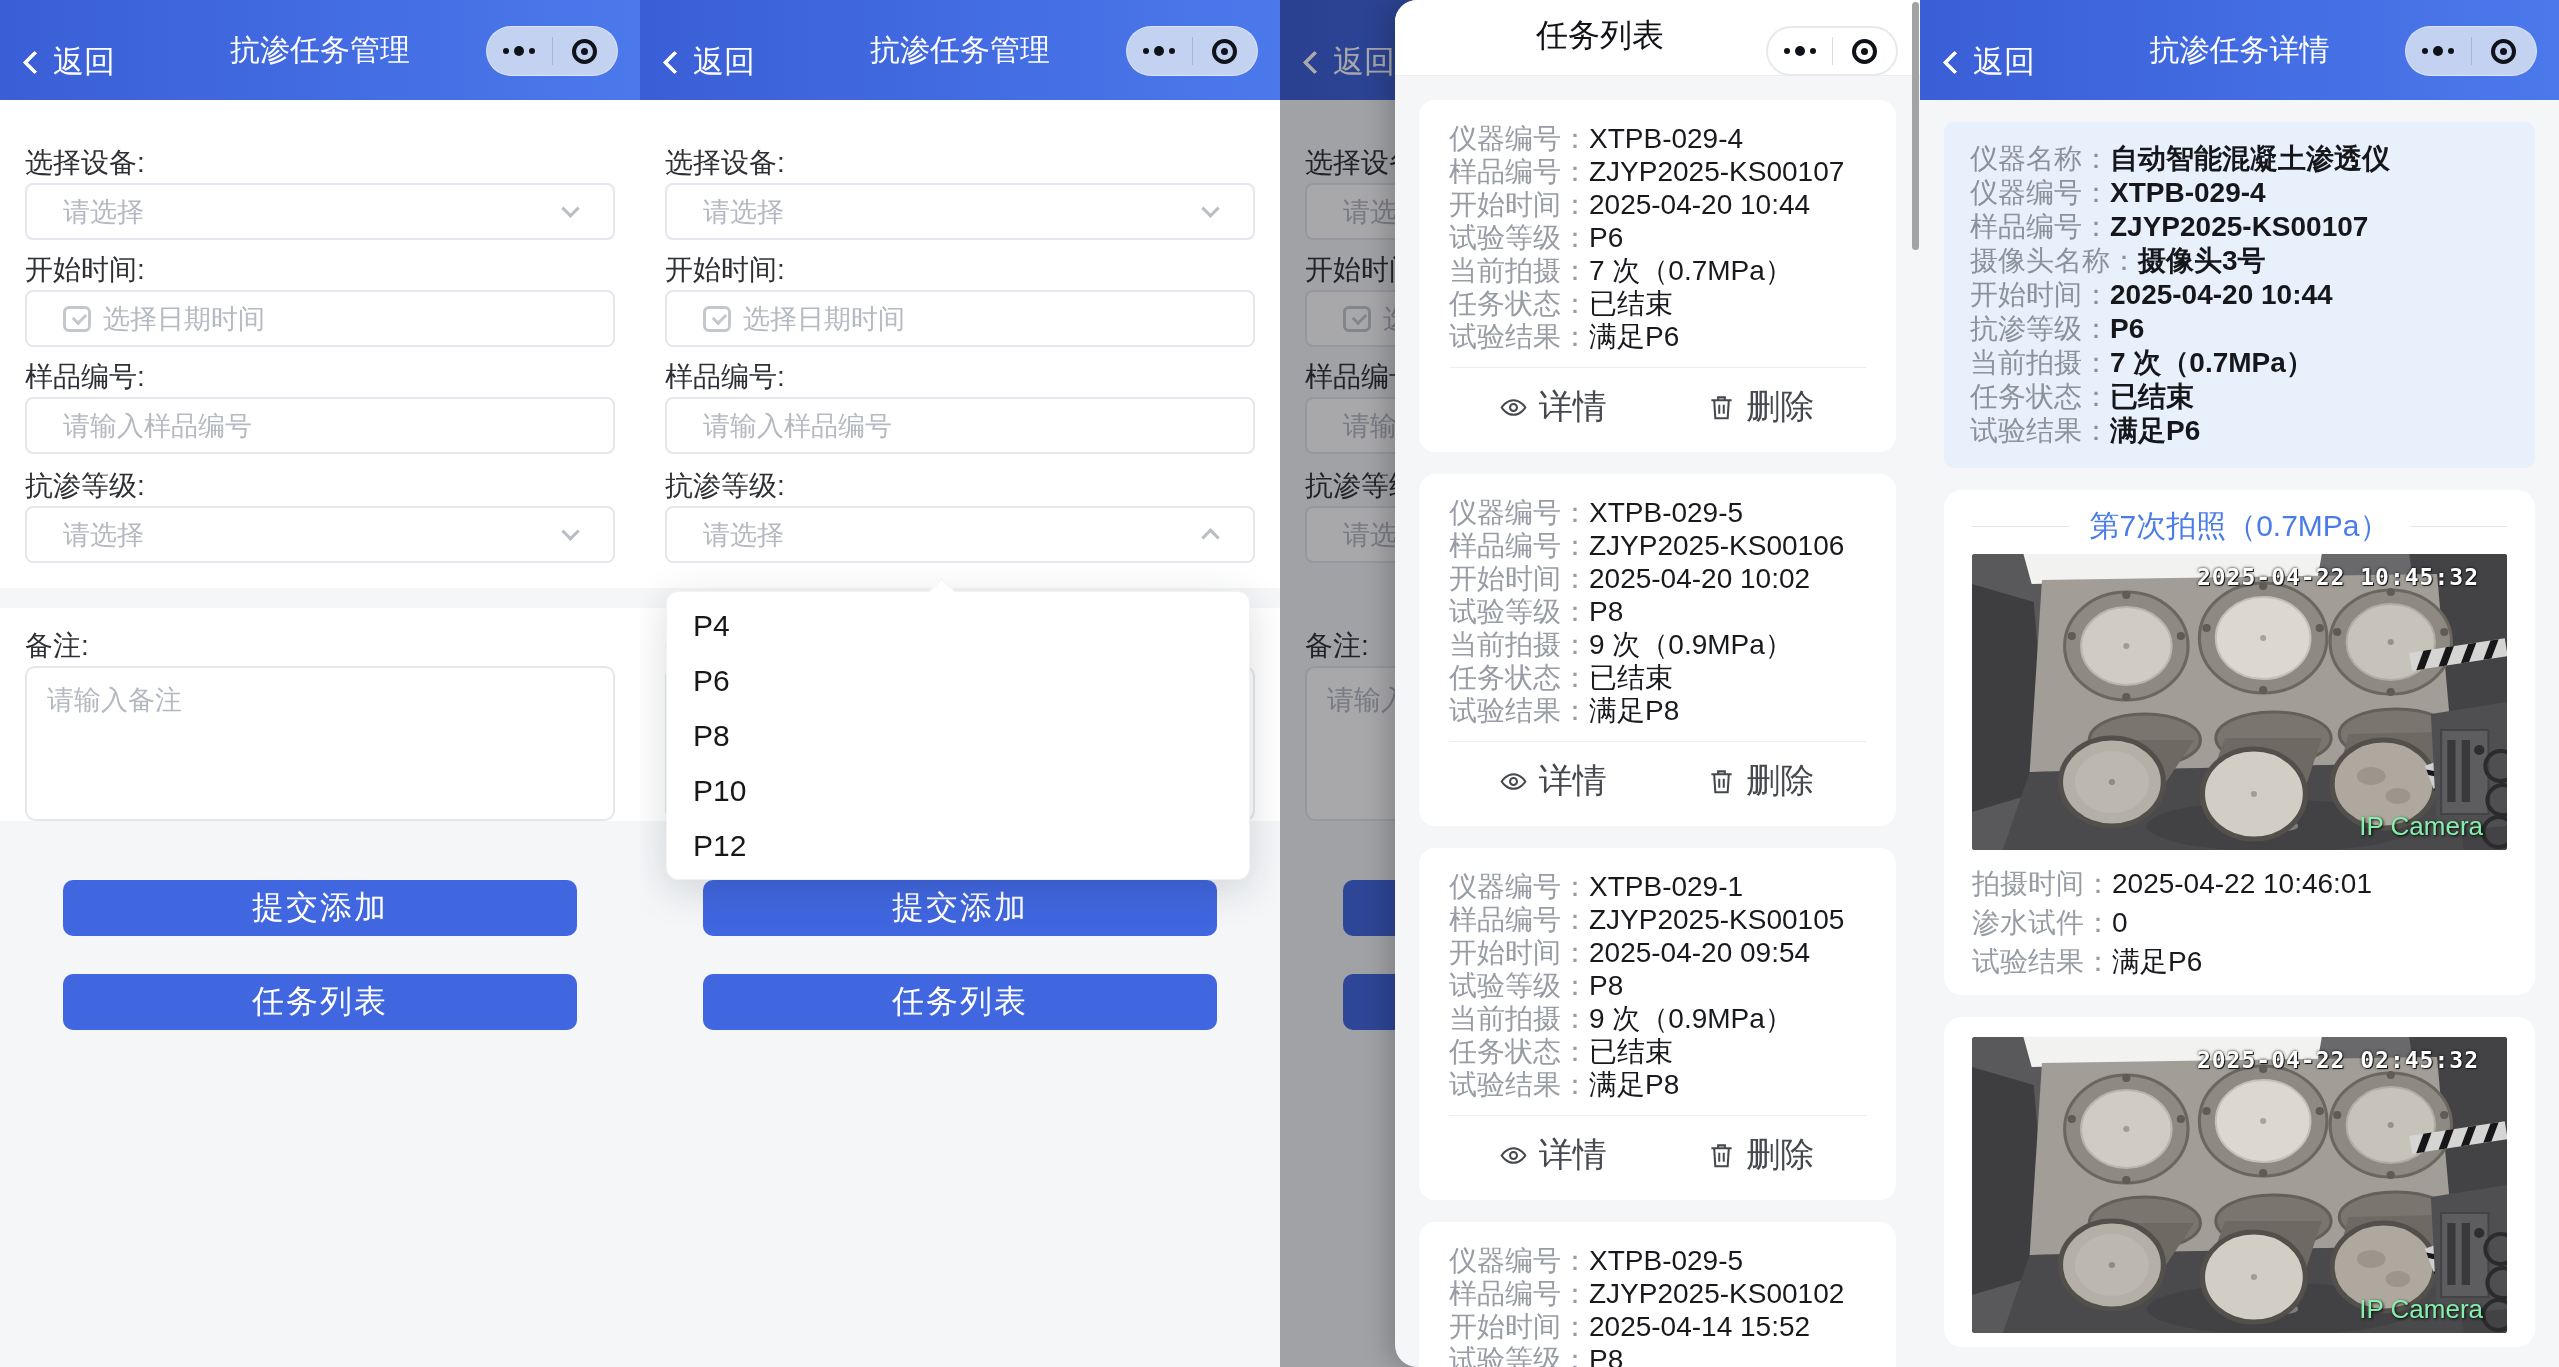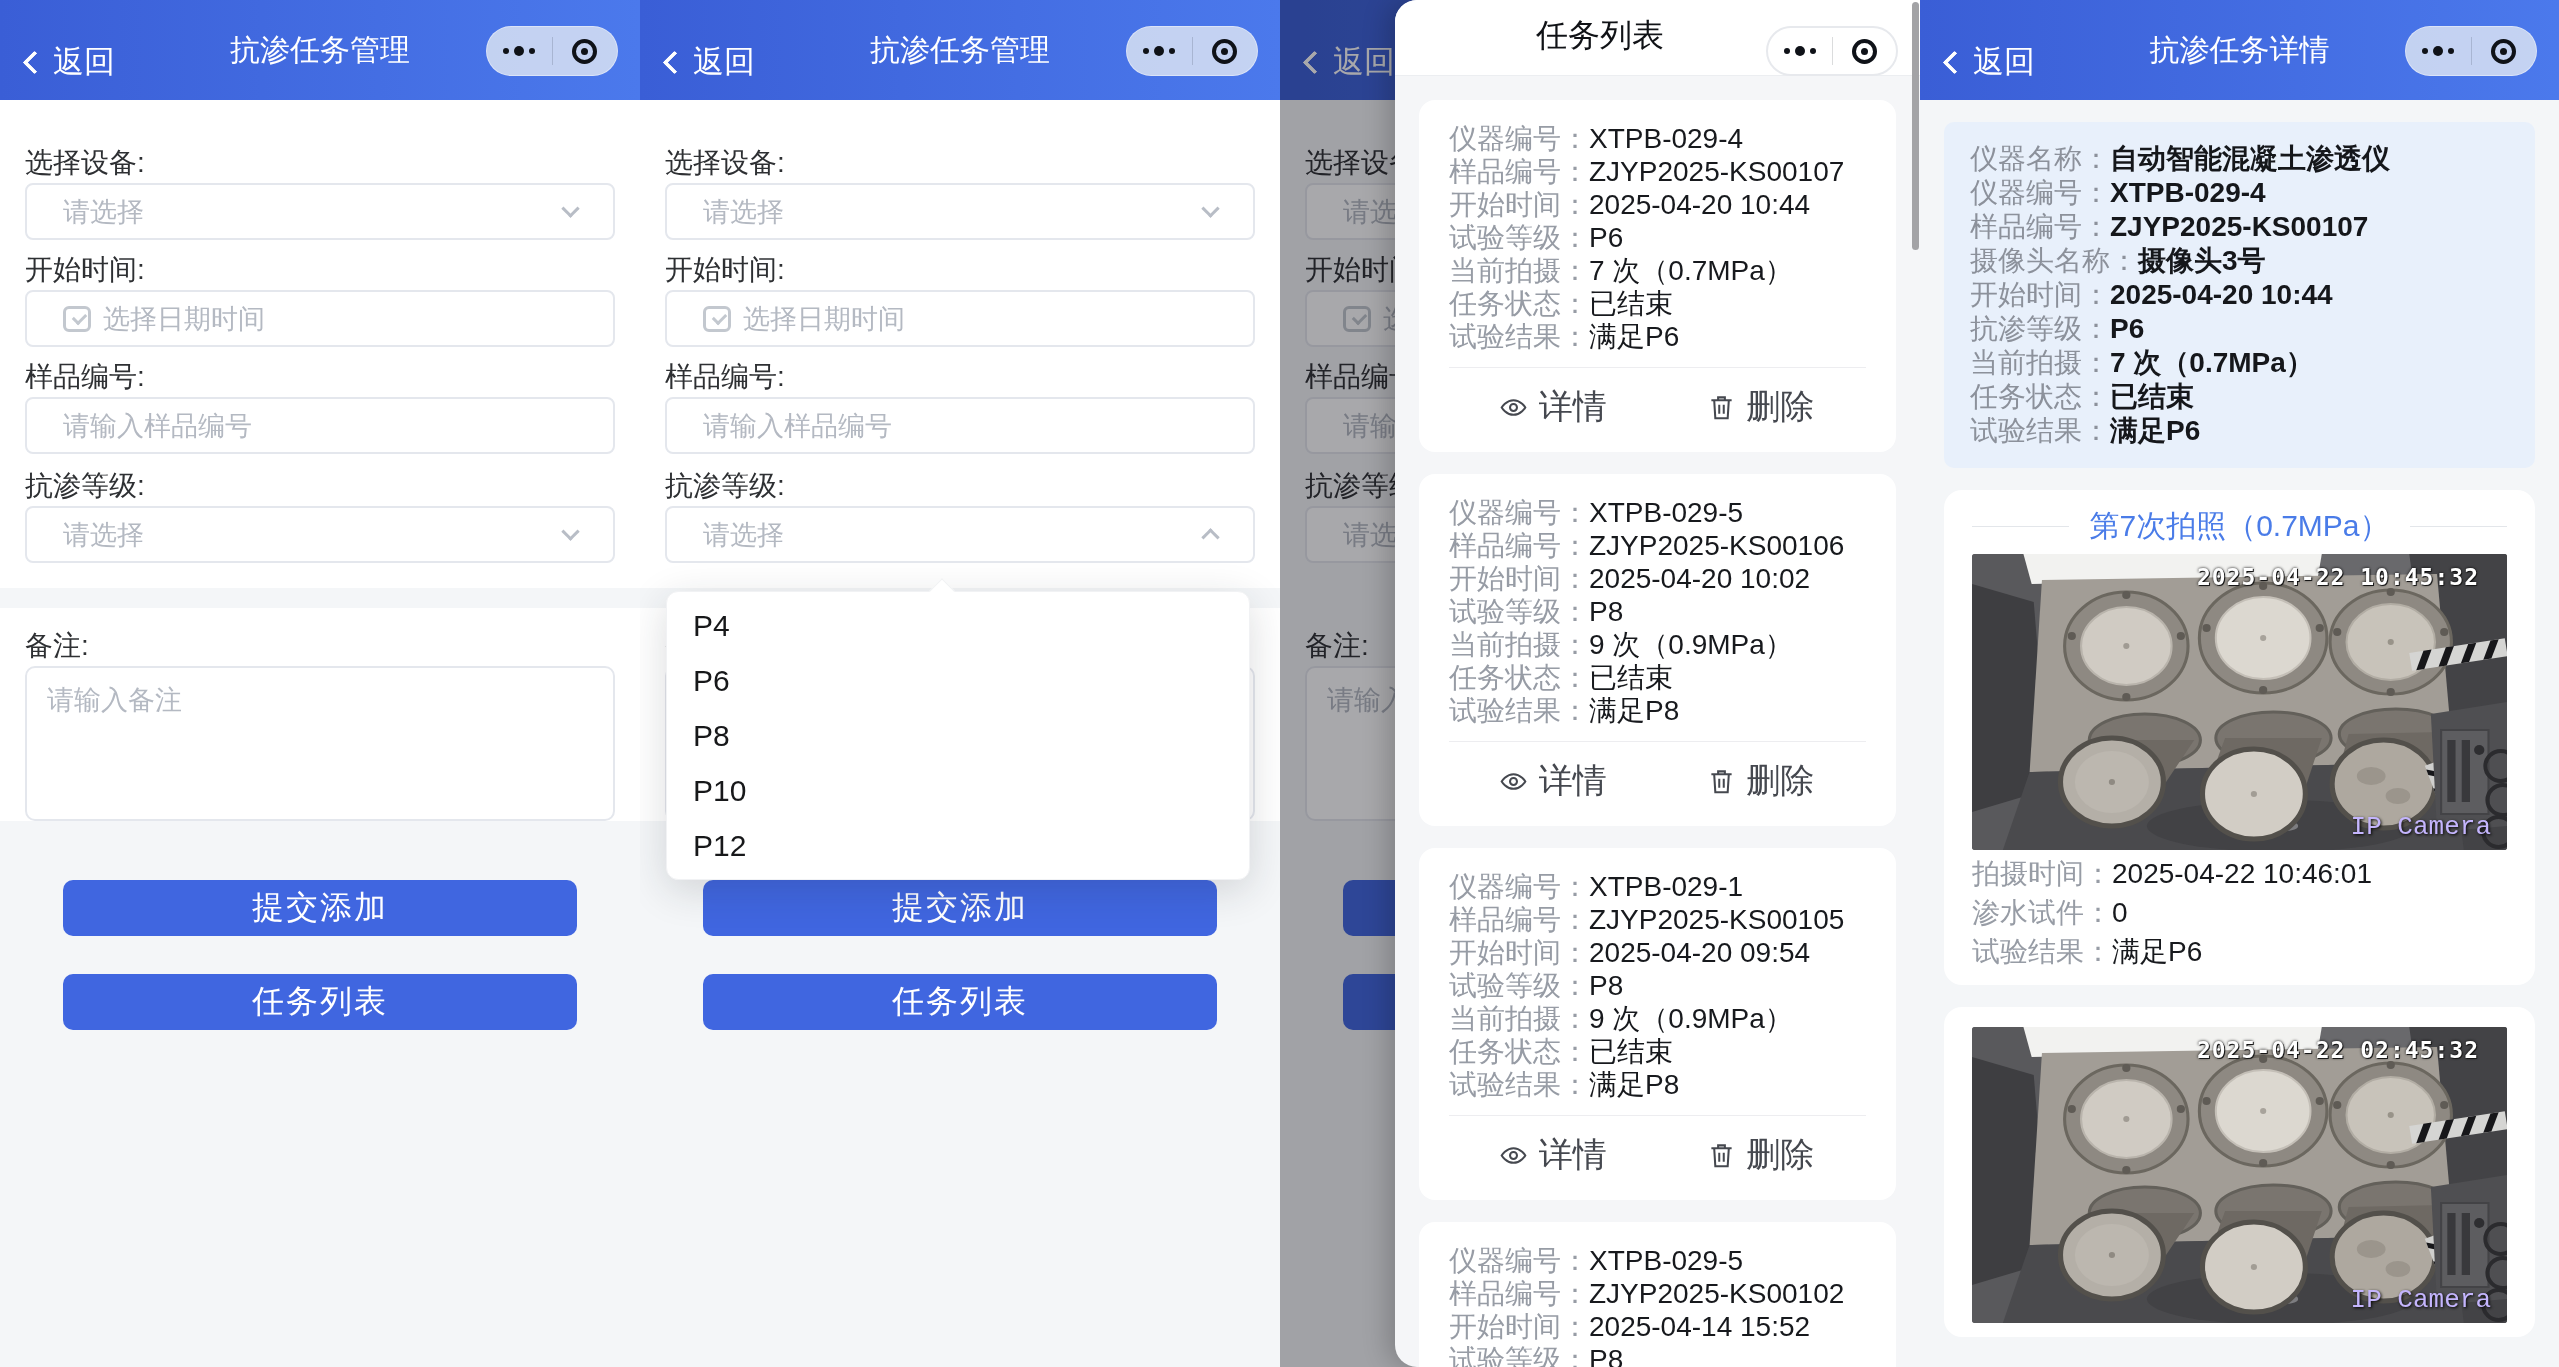--- a/index.html
+++ b/index.html
@@ -76,22 +76,22 @@
   .irow{display:flex;font-size:28px;line-height:34px;white-space:nowrap;}
   .ilabel{color:#8c919b;}
   .ivalue{color:#15171b;font-weight:600;}
   .pcard{margin:22px 24px 0;background:#fff;border-radius:18px;padding:14px 28px 14px;}
   .ptitle{display:flex;align-items:center;gap:20px;height:44px;color:var(--title-blue);font-size:30px;font-weight:500;white-space:nowrap;}
   .ptitle::before,.ptitle::after{content:"";flex:1;height:1px;background:#e3e6ea;}
   .photo{position:relative;height:296px;margin-top:6px;border-radius:3px;overflow:hidden;background:#59595c;}
   .photo svg{position:absolute;inset:0;width:100%;height:100%;}
   .cam-time{position:absolute;top:10px;right:28px;font-family:"DejaVu Sans Mono",monospace;font-size:23px;font-weight:bold;color:#fff;
     text-shadow:0 0 3px #000,1px 1px 0 #222;letter-spacing:1px;}
-  .cam-mark{position:absolute;bottom:8px;right:16px;font-family:Liberation Mono, monospace;font-size:26px;color:#c4b5fd;text-shadow:1px 1px 3px #000;}
-  .prows{margin-top:4px;}
+  .cam-mark{position:absolute;bottom:8px;right:24px;font-family:Liberation Sans, sans-serif;font-size:26px;color:#86efac;text-shadow:1px 1px 3px #000;}
+  .prows{margin-top:14px;}
   .prow{display:flex;font-size:28px;line-height:39px;white-space:nowrap;}
 </style>
 </head>
 <body>
 
 <div class="stage">
   <section class="panel" id="p1">
     <div class="fwrap">
         <header class="navbar">
           <div class="nav-back">

